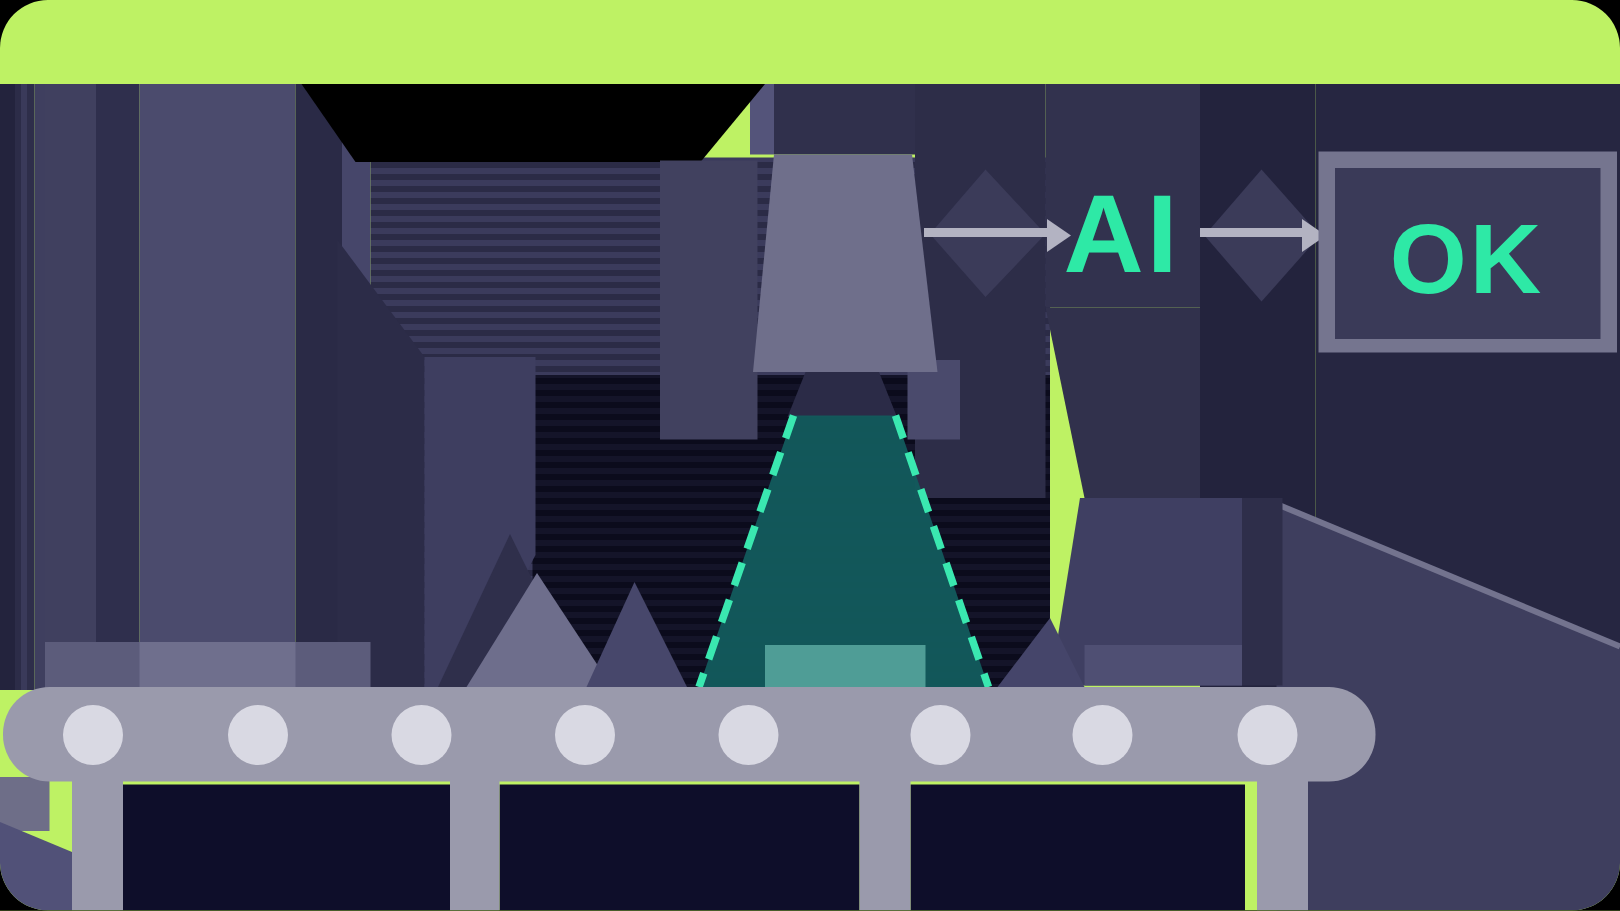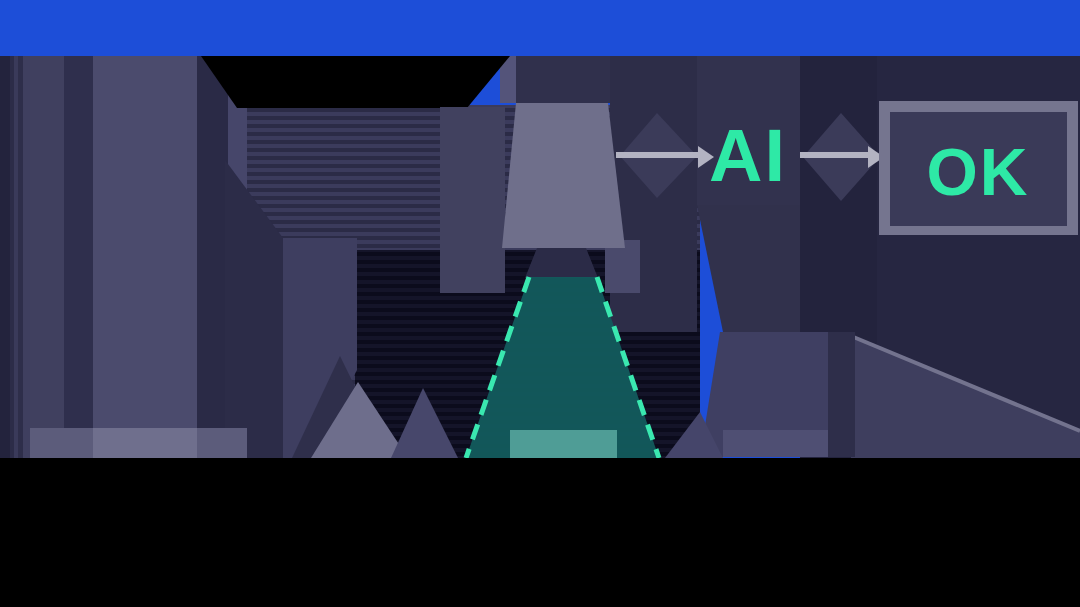--- a/index.html
+++ b/index.html
@@ -1,22 +1,23 @@
 <!DOCTYPE html>
 <html><head>
 <meta charset="utf-8">
 <style>
   html, body { margin: 0; padding: 0; background: #000; }
   .stage {
     position: relative;
     width: 1080px;
-    height: 458px;
-    background: #1d4ed8;
+    height: 607px;
+    background: #bef264;
     overflow: hidden;
     font-family: "Liberation Sans", sans-serif;
+    border-radius: 32px;
   }
   svg { display: block; width: 1080px; height: 607px; }
   text.flow-label {
     font-family: "Liberation Sans", sans-serif;
     font-weight: bold;
     letter-spacing: 2px;
   }
 </style>
 </head>
 <body>

